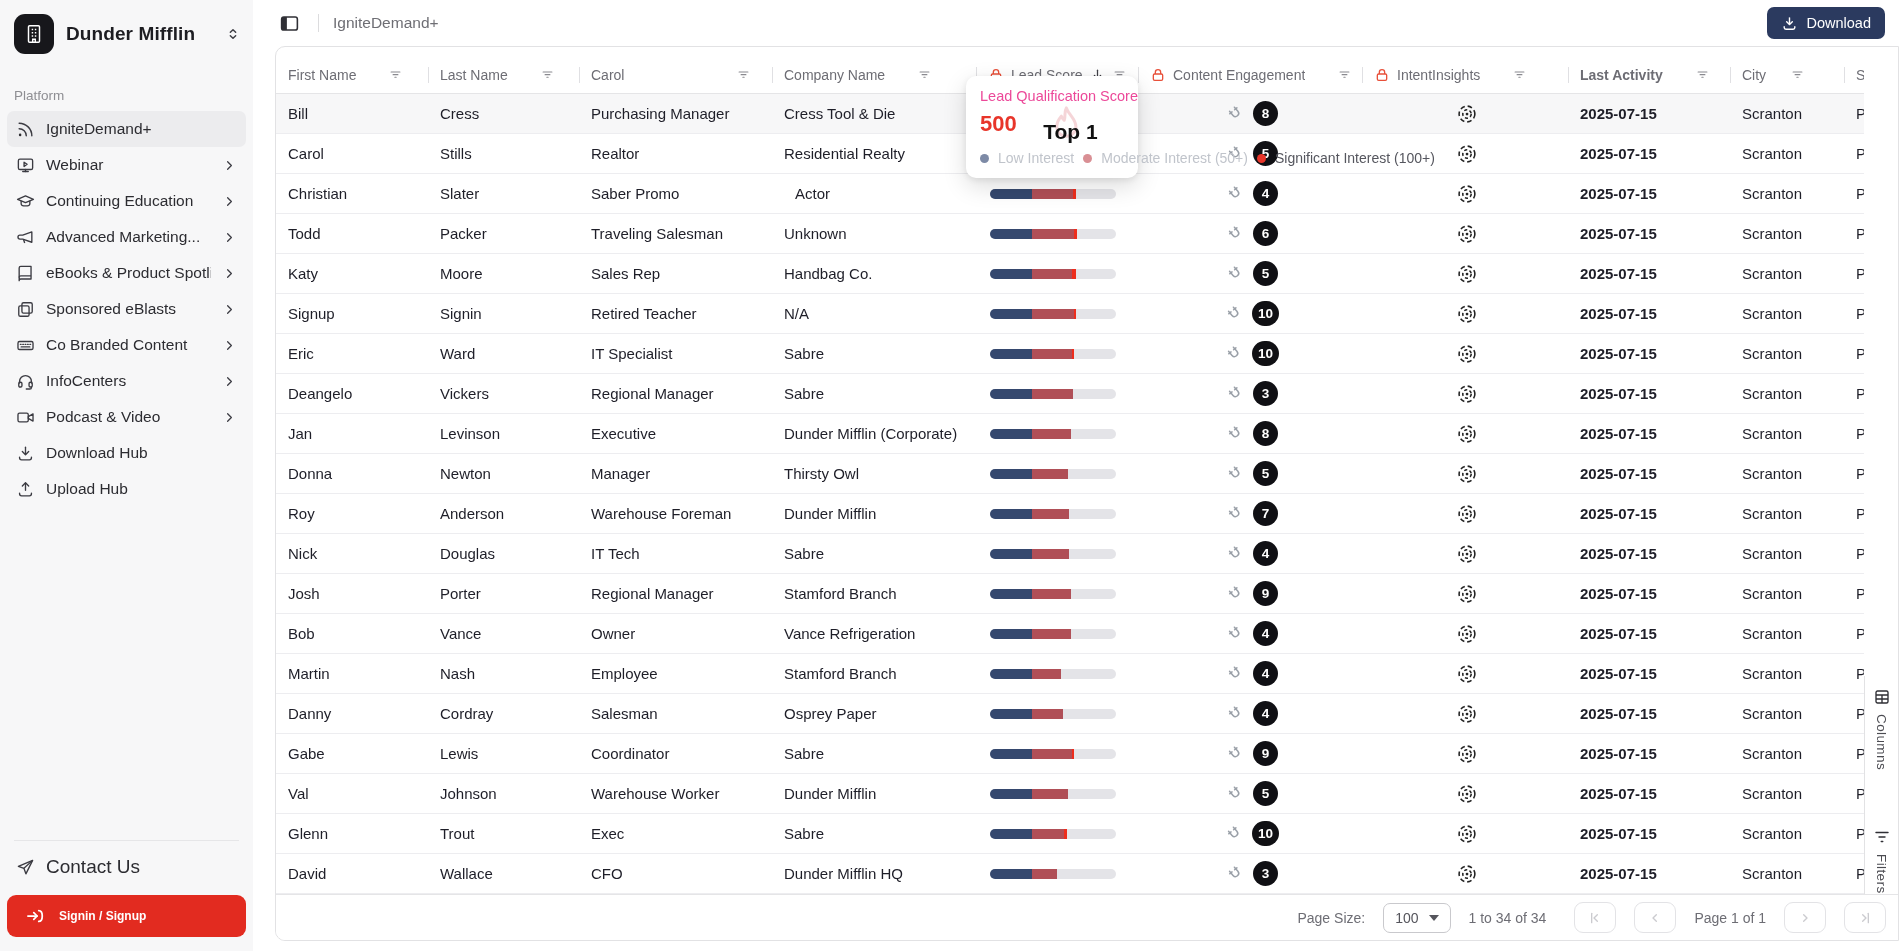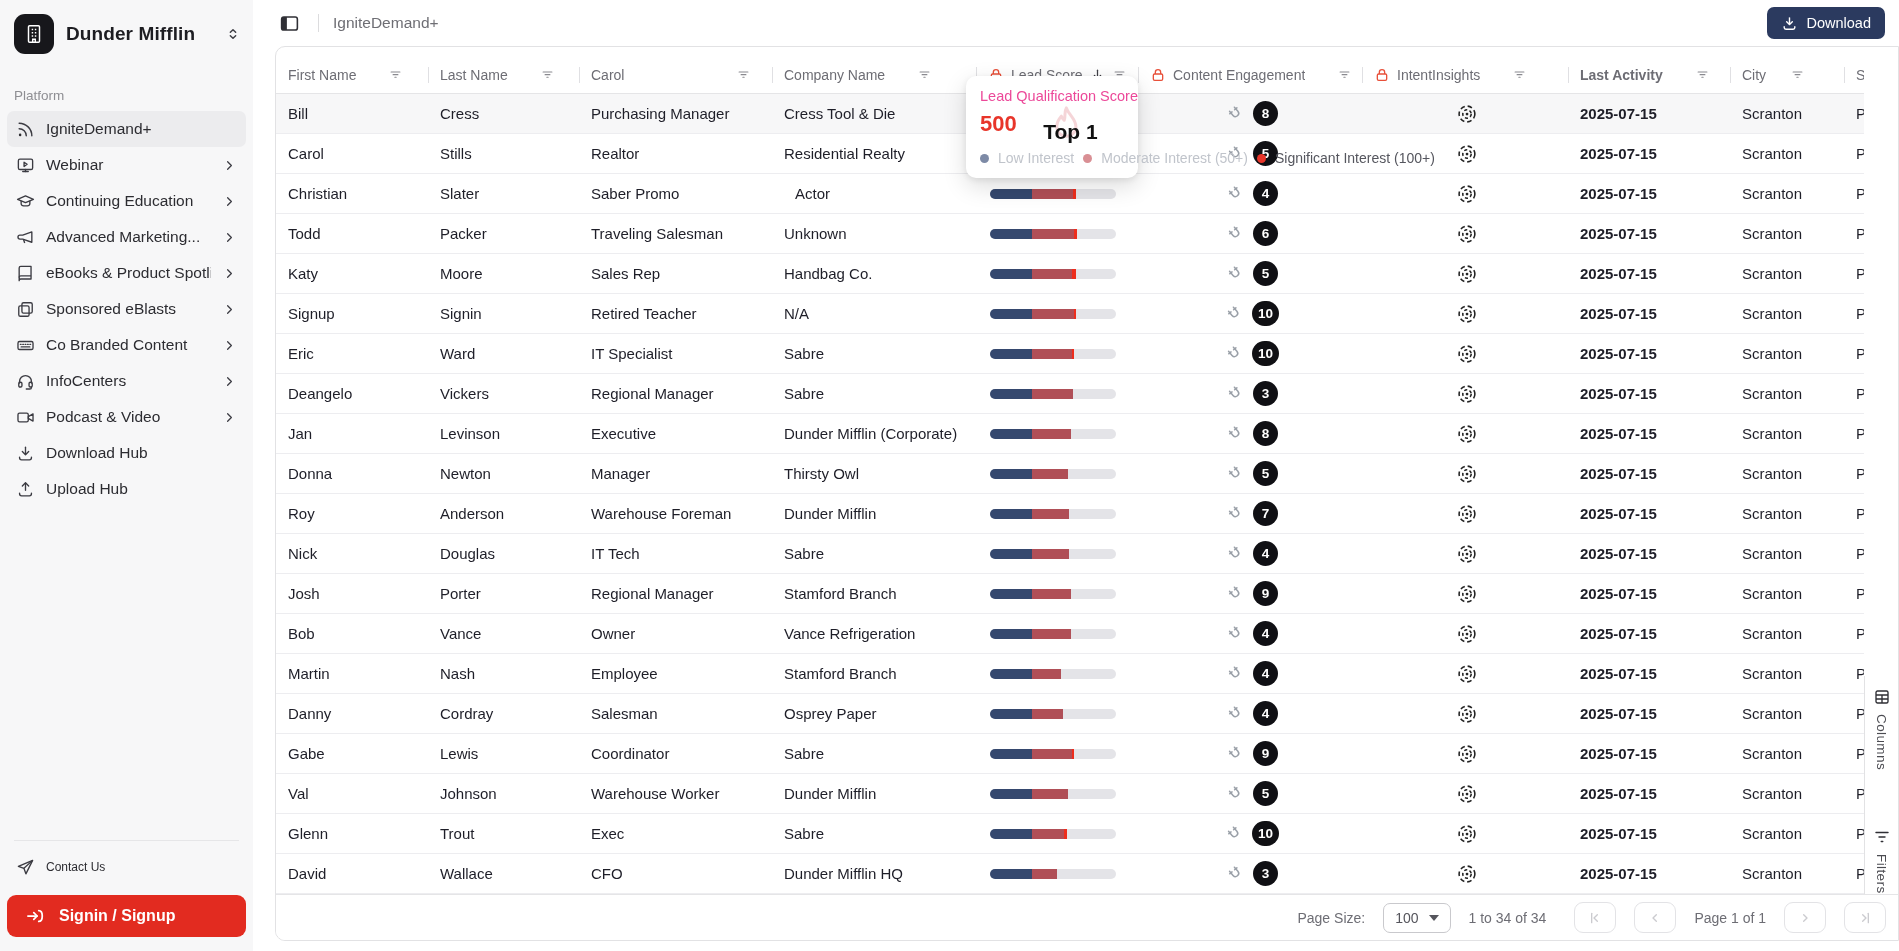--- a/index.html
+++ b/index.html
@@ -18,24 +18,24 @@
   .nav { flex:1; padding:0 7px; }
   .nav-item { display:flex; align-items:center; gap:11px; height:36px; padding:0 9px; border-radius:7px;
     font-size:15.5px; color:#2c2c31; cursor:pointer; }
   .nav-item svg { stroke:#3b3b42; flex-shrink:0; }
   .nav-item .lbl { flex:1; white-space:nowrap; overflow:hidden; }
   .nav-item.active { background:#ececee; }
   .nav-item .chev { color:#4a4a50; display:flex; }
   .sidebar-footer { padding:10px 7px 14px 7px; }
   .sb-divider { height:1px; background:#e6e6e8; margin:0 7px 8px 7px; }
   .contact { display:flex; align-items:center; gap:11px; height:36px; padding:0 9px; border-radius:7px;
-    font-size:12px; color:#2c2c31; cursor:pointer; }
+    font-size:19px; color:#2c2c31; cursor:pointer; }
   .contact svg { stroke:#3b3b42; }
   .signin-btn { margin-top:10px; width:100%; height:42px; background:#e22b20; border:none; border-radius:9px;
-    color:#fff; font-size:16px; font-weight:bold; display:flex; align-items:center; gap:14px; padding:17px 18px;
+    color:#fff; font-size:12px; font-weight:bold; display:flex; align-items:center; gap:14px; padding:17px 18px;
     cursor:pointer; font-family:inherit; }
   .signin-btn svg { stroke:#fff; }
 
   
   .main { flex:1; position:relative; background:#fff; min-width:0; }
   .topbar { height:46px; display:flex; align-items:center; padding:0 14px 0 22px; }
   .toggle-btn { background:none; border:none; cursor:pointer; display:flex; color:#2f2f35; padding:4px; }
   .tb-divider { width:1px; height:18px; background:#dcdcde; margin:0 14px; }
   .page-title { font-size:15.5px; color:#6e6e74; flex:1; }
   .download-btn { background:#2b3a5f; color:#fff; border:none; border-radius:7px; height:32px; padding:0 14px;

